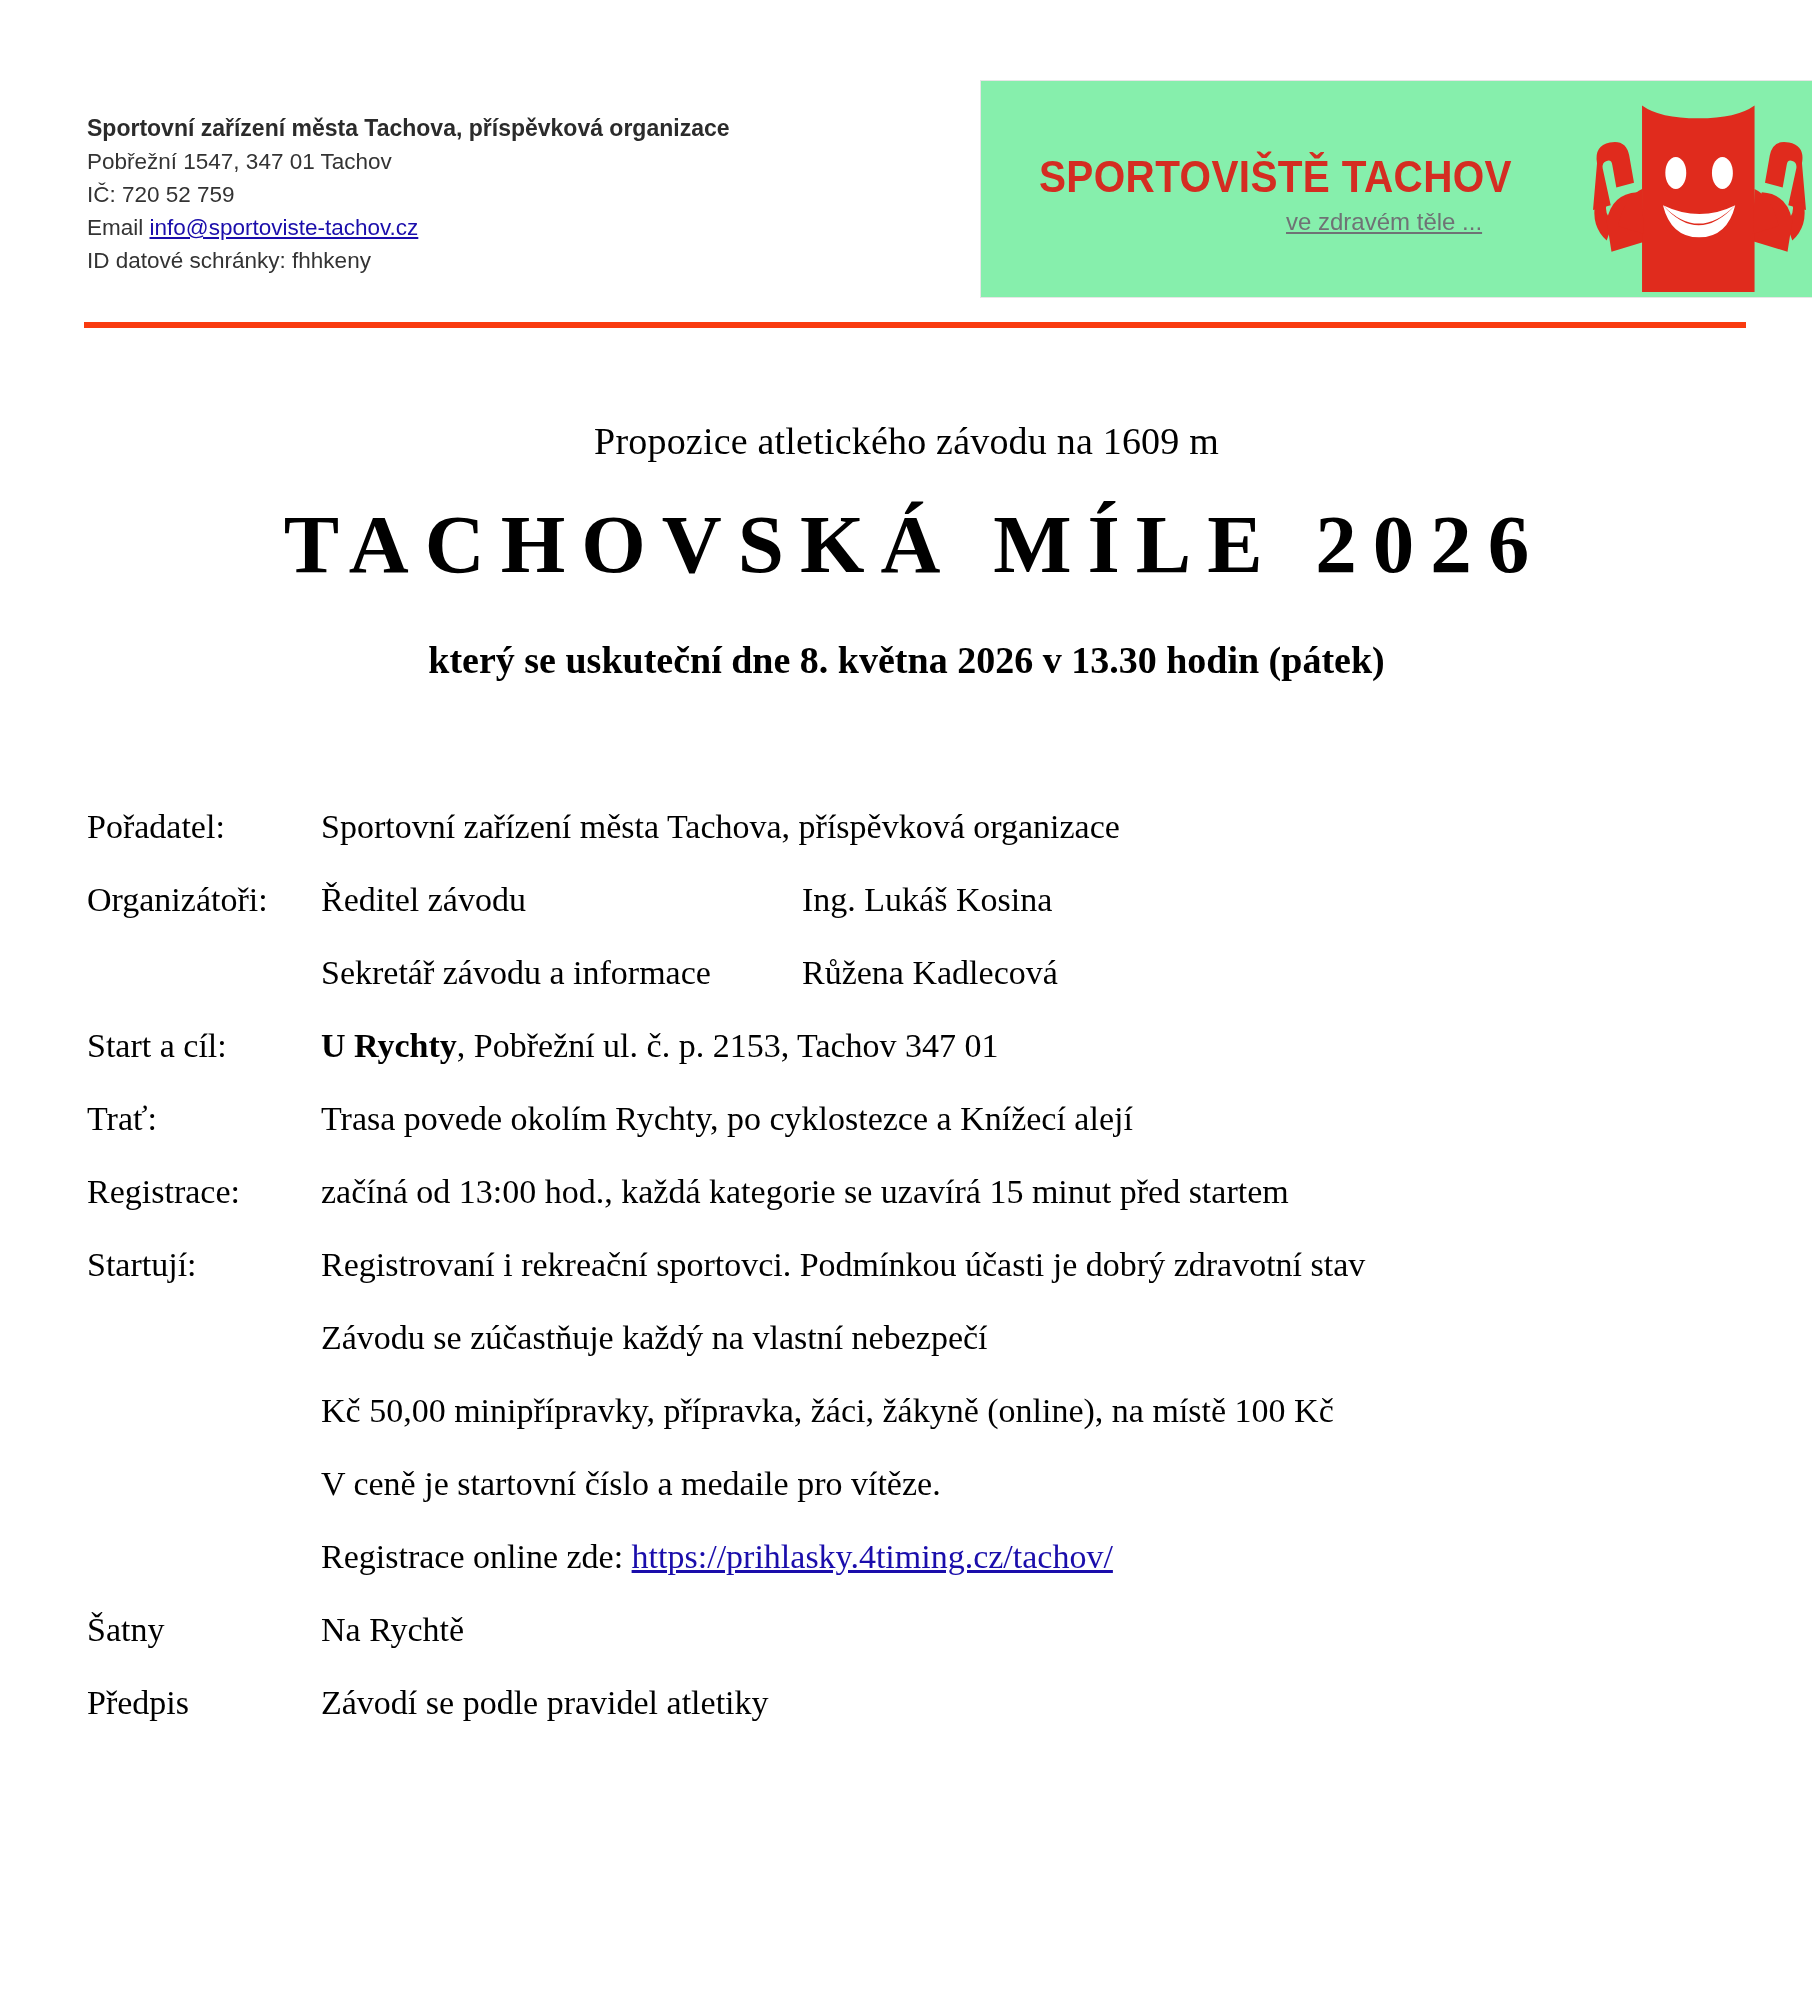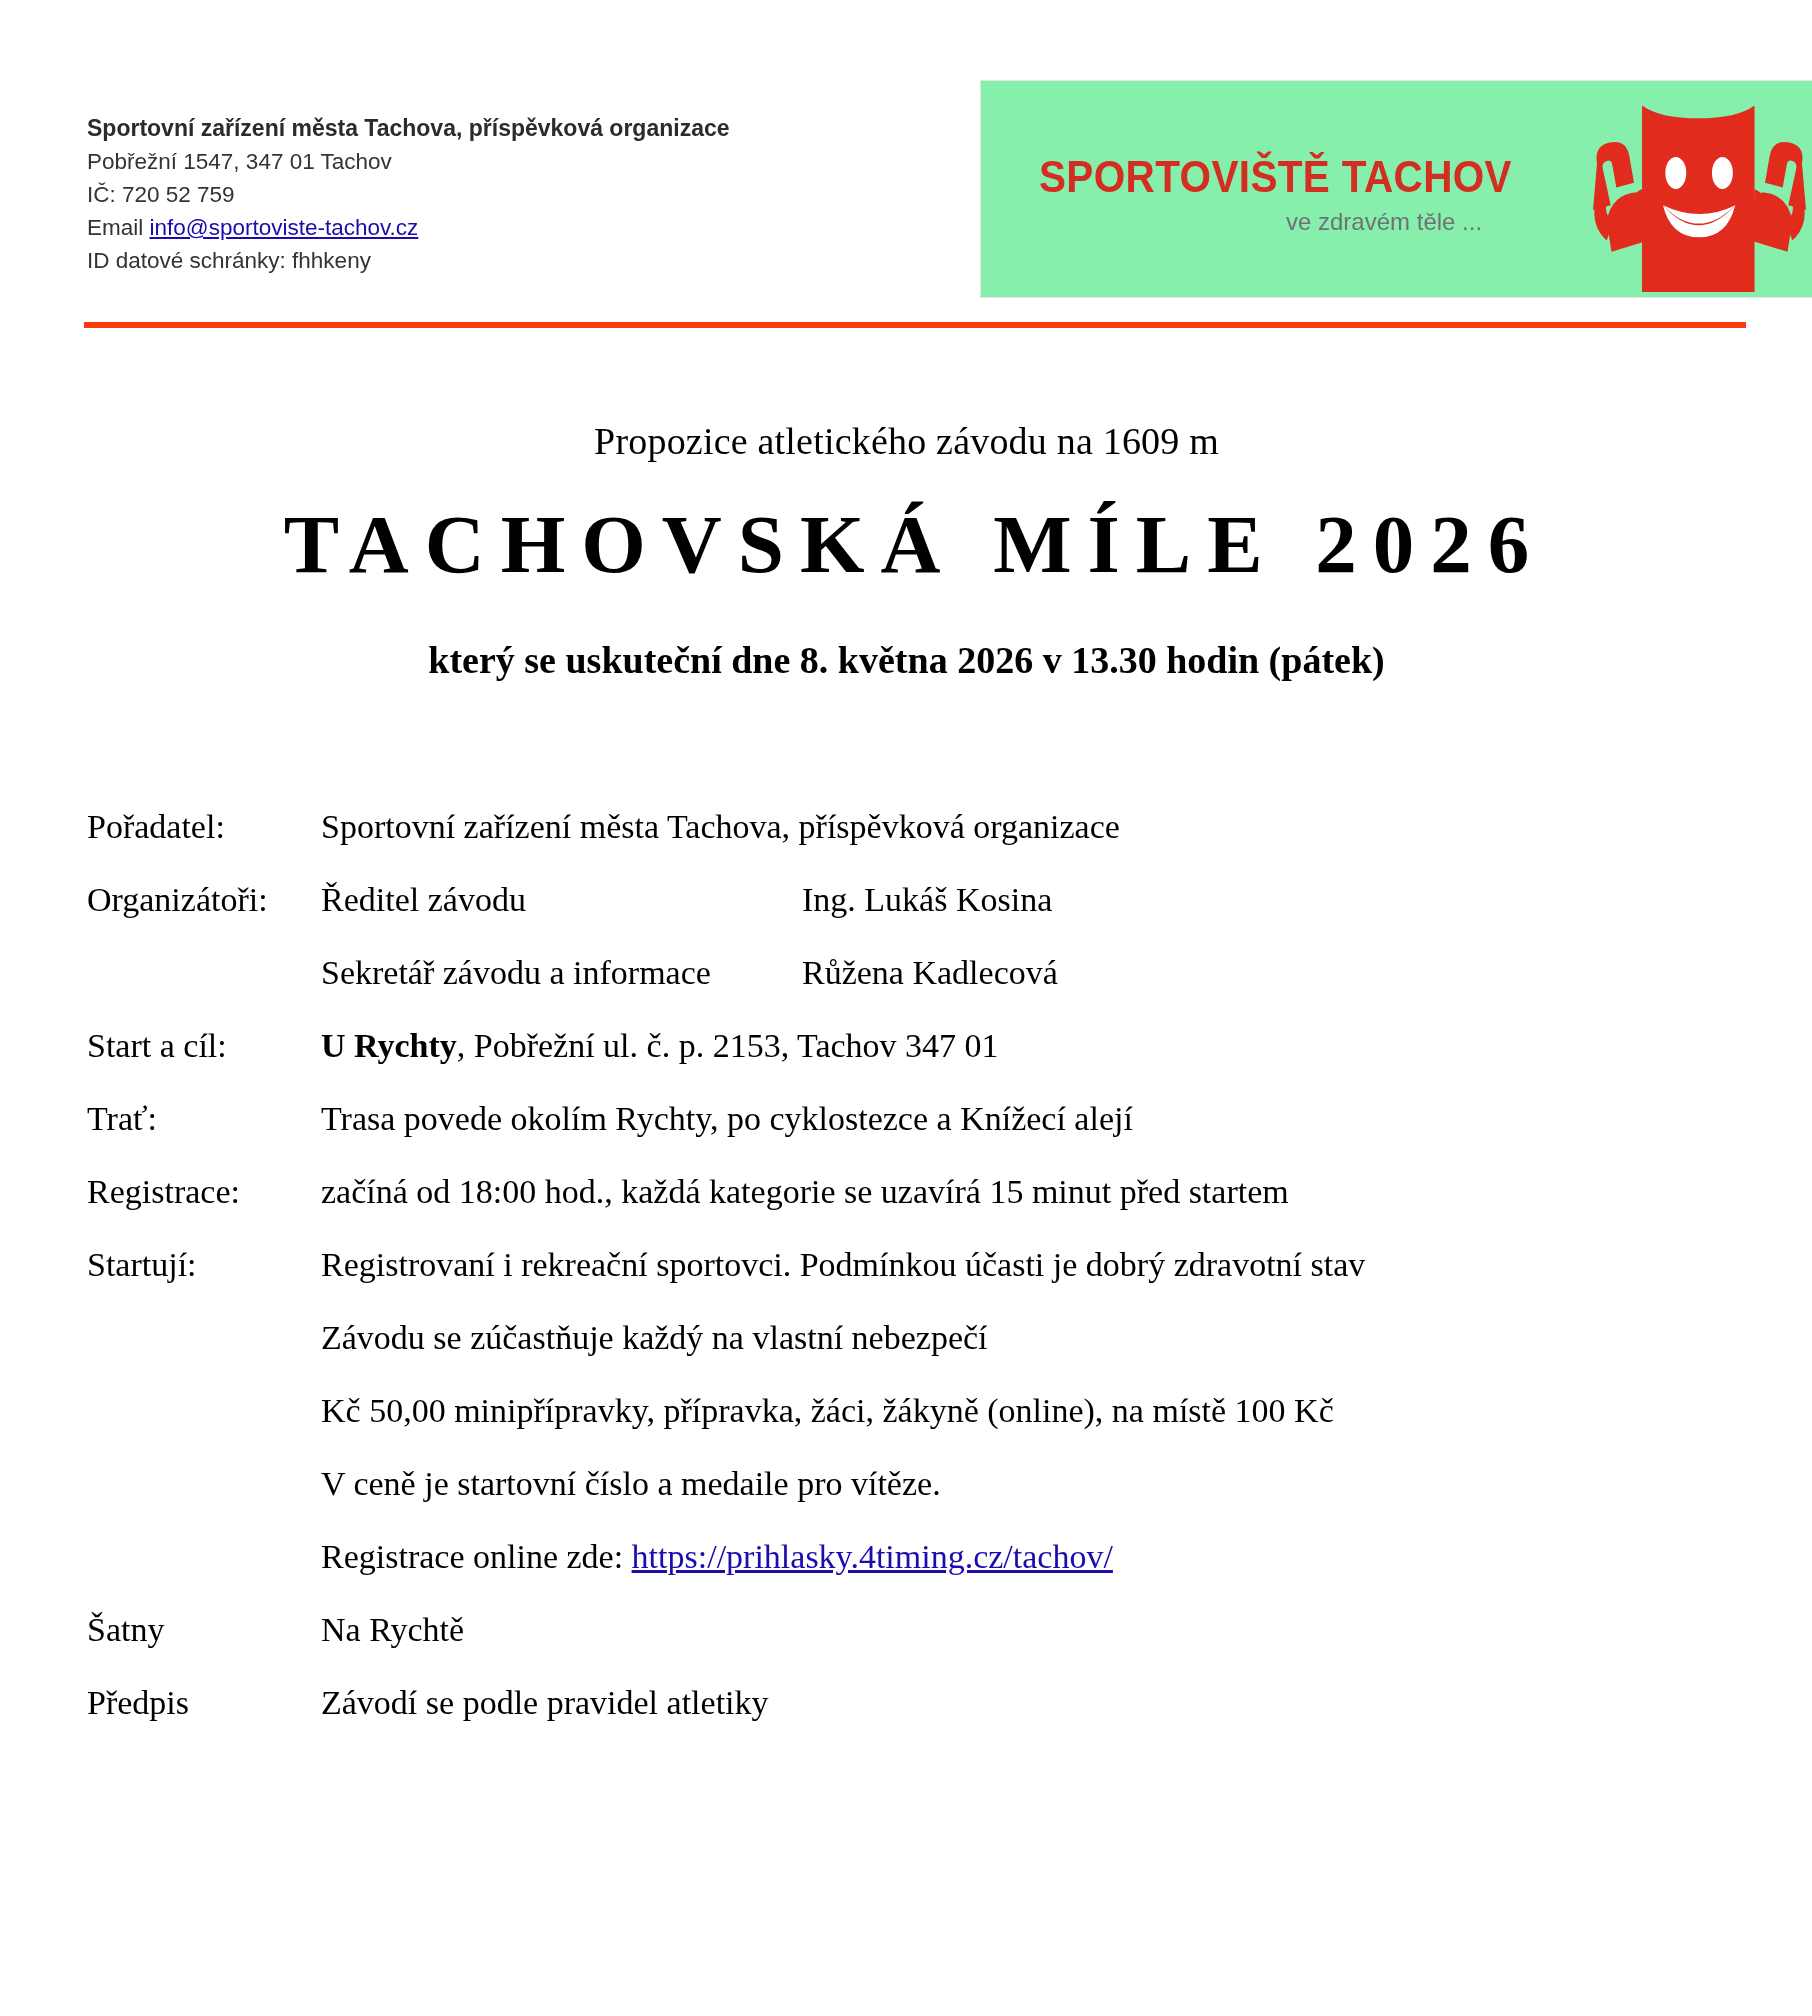--- a/index.html
+++ b/index.html
@@ -75,20 +75,21 @@
     transform-origin: left center;
   }
   .logo-tagline {
     position: absolute;
     left: 305px;
     top: 127px;
     font-family: "Liberation Sans", "DejaVu Sans", sans-serif;
     font-size: 24px;
     color: #6f7275;
     white-space: nowrap;
+    text-decoration: underline;
   }
   .logo-figure {
     position: absolute;
     right: 13px;
     top: 17.6px;
     width: 221px;
     height: 197px;
   }
 
   .red-rule {
@@ -246,21 +247,21 @@
     <span class="value"><span class="bold">U Rychty</span><span>, Pobřežní ul. č. p. 2153, Tachov 347 01</span></span>
   </div>
 
   <div class="row">
     <span class="label">Trať:</span>
     <span class="value">Trasa povede okolím Rychty, po cyklostezce a Knížecí alejí</span>
   </div>
 
   <div class="row">
     <span class="label">Registrace:</span>
-    <span class="value">začíná od 18:00 hod., každá kategorie se uzavírá 15 minut před startem</span>
+    <span class="value">začíná od 13:00 hod., každá kategorie se uzavírá 15 minut před startem</span>
   </div>
 
   <div class="row">
     <span class="label">Startují:</span>
     <span class="value">Registrovaní i rekreační sportovci. Podmínkou účasti je dobrý zdravotní stav</span>
   </div>
 
   <div class="row">
     <span class="label"></span>
     <span class="value">Závodu se zúčastňuje každý na vlastní nebezpečí</span>

